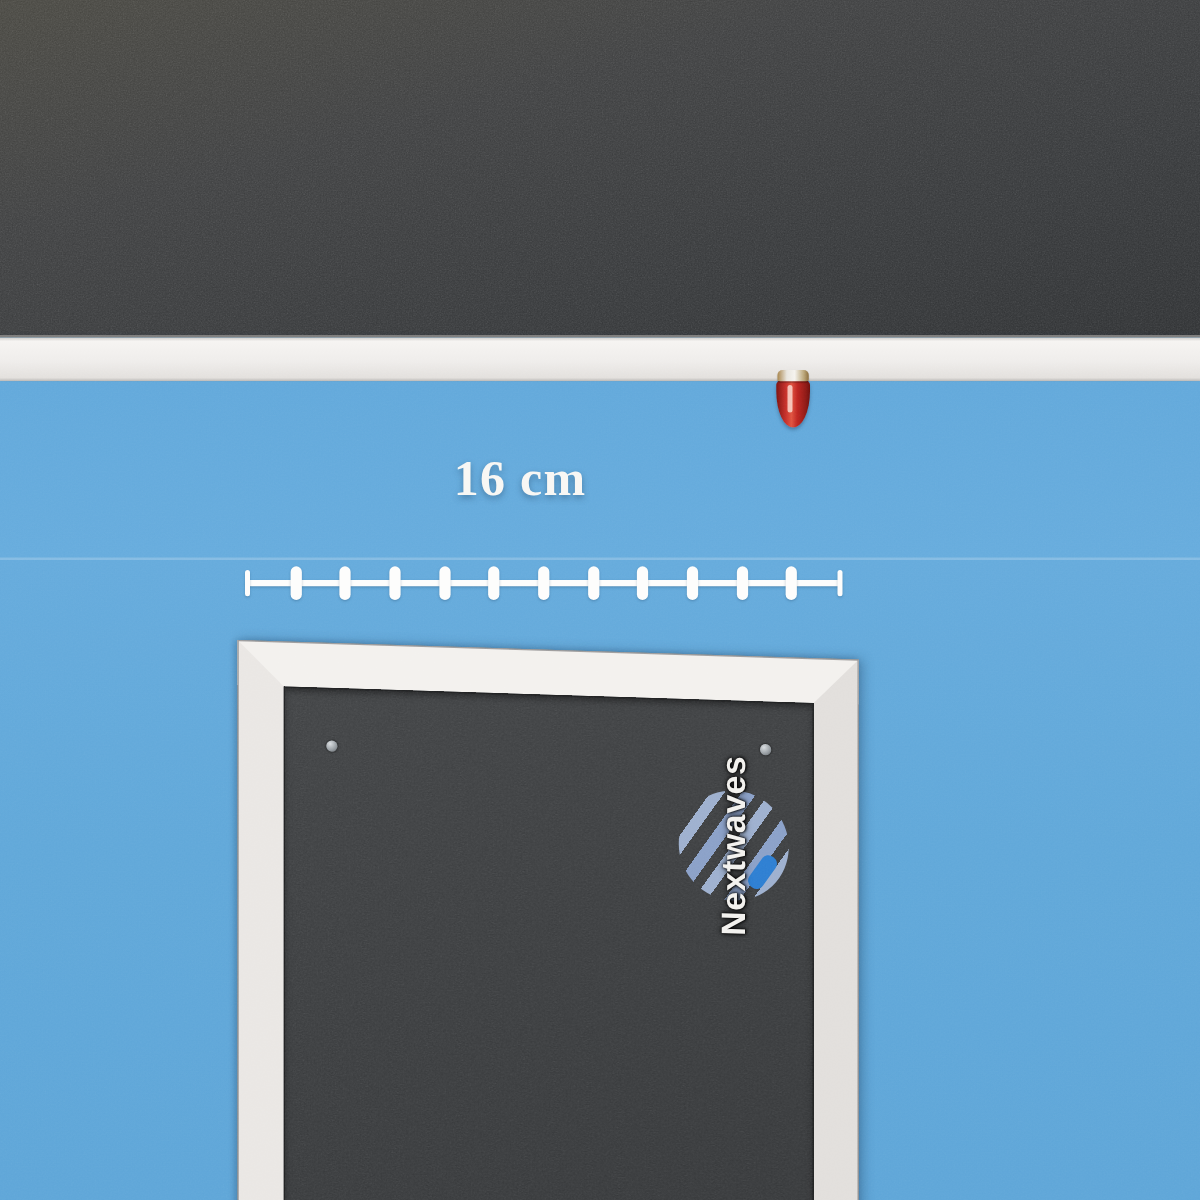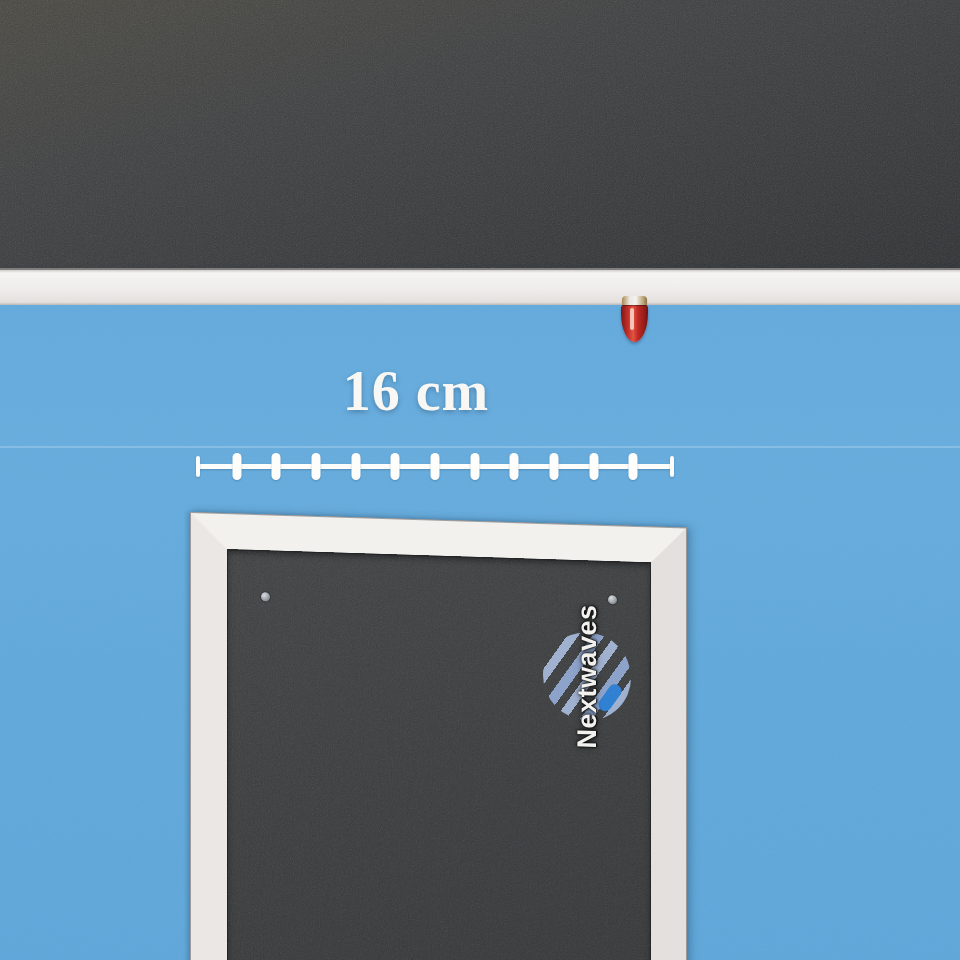--- a/index.html
+++ b/index.html
@@ -54,21 +54,21 @@
   }
   .pin-highlight{
     position:absolute;left:9px;top:12px;width:4px;height:22px;
     border-radius:3px;background:rgba(255,235,225,.75);
     filter:blur(.5px);
   }
   
   .dim-label{
     position:absolute;left:336px;top:363px;width:160px;
     font-family:"Liberation Serif","DejaVu Serif",serif;
-    font-weight:bold;font-size:56px;line-height:1;color:var(--label-white,#f8f7f4);
+    font-weight:bold;font-size:40px;line-height:1;color:var(--label-white,#f8f7f4);
     text-align:center;letter-spacing:1px;
     text-shadow:0 2px 5px rgba(35,70,105,.45);
     white-space:nowrap;
   }
   
   .ruler{position:absolute;left:197px;top:450px;width:476px;height:32px;}
   .ruler-line{
     position:absolute;left:0;top:14px;width:476px;height:5px;border-radius:3px;
     background:#fdfdfc;box-shadow:0 1px 2px rgba(30,65,100,.3);
   }

